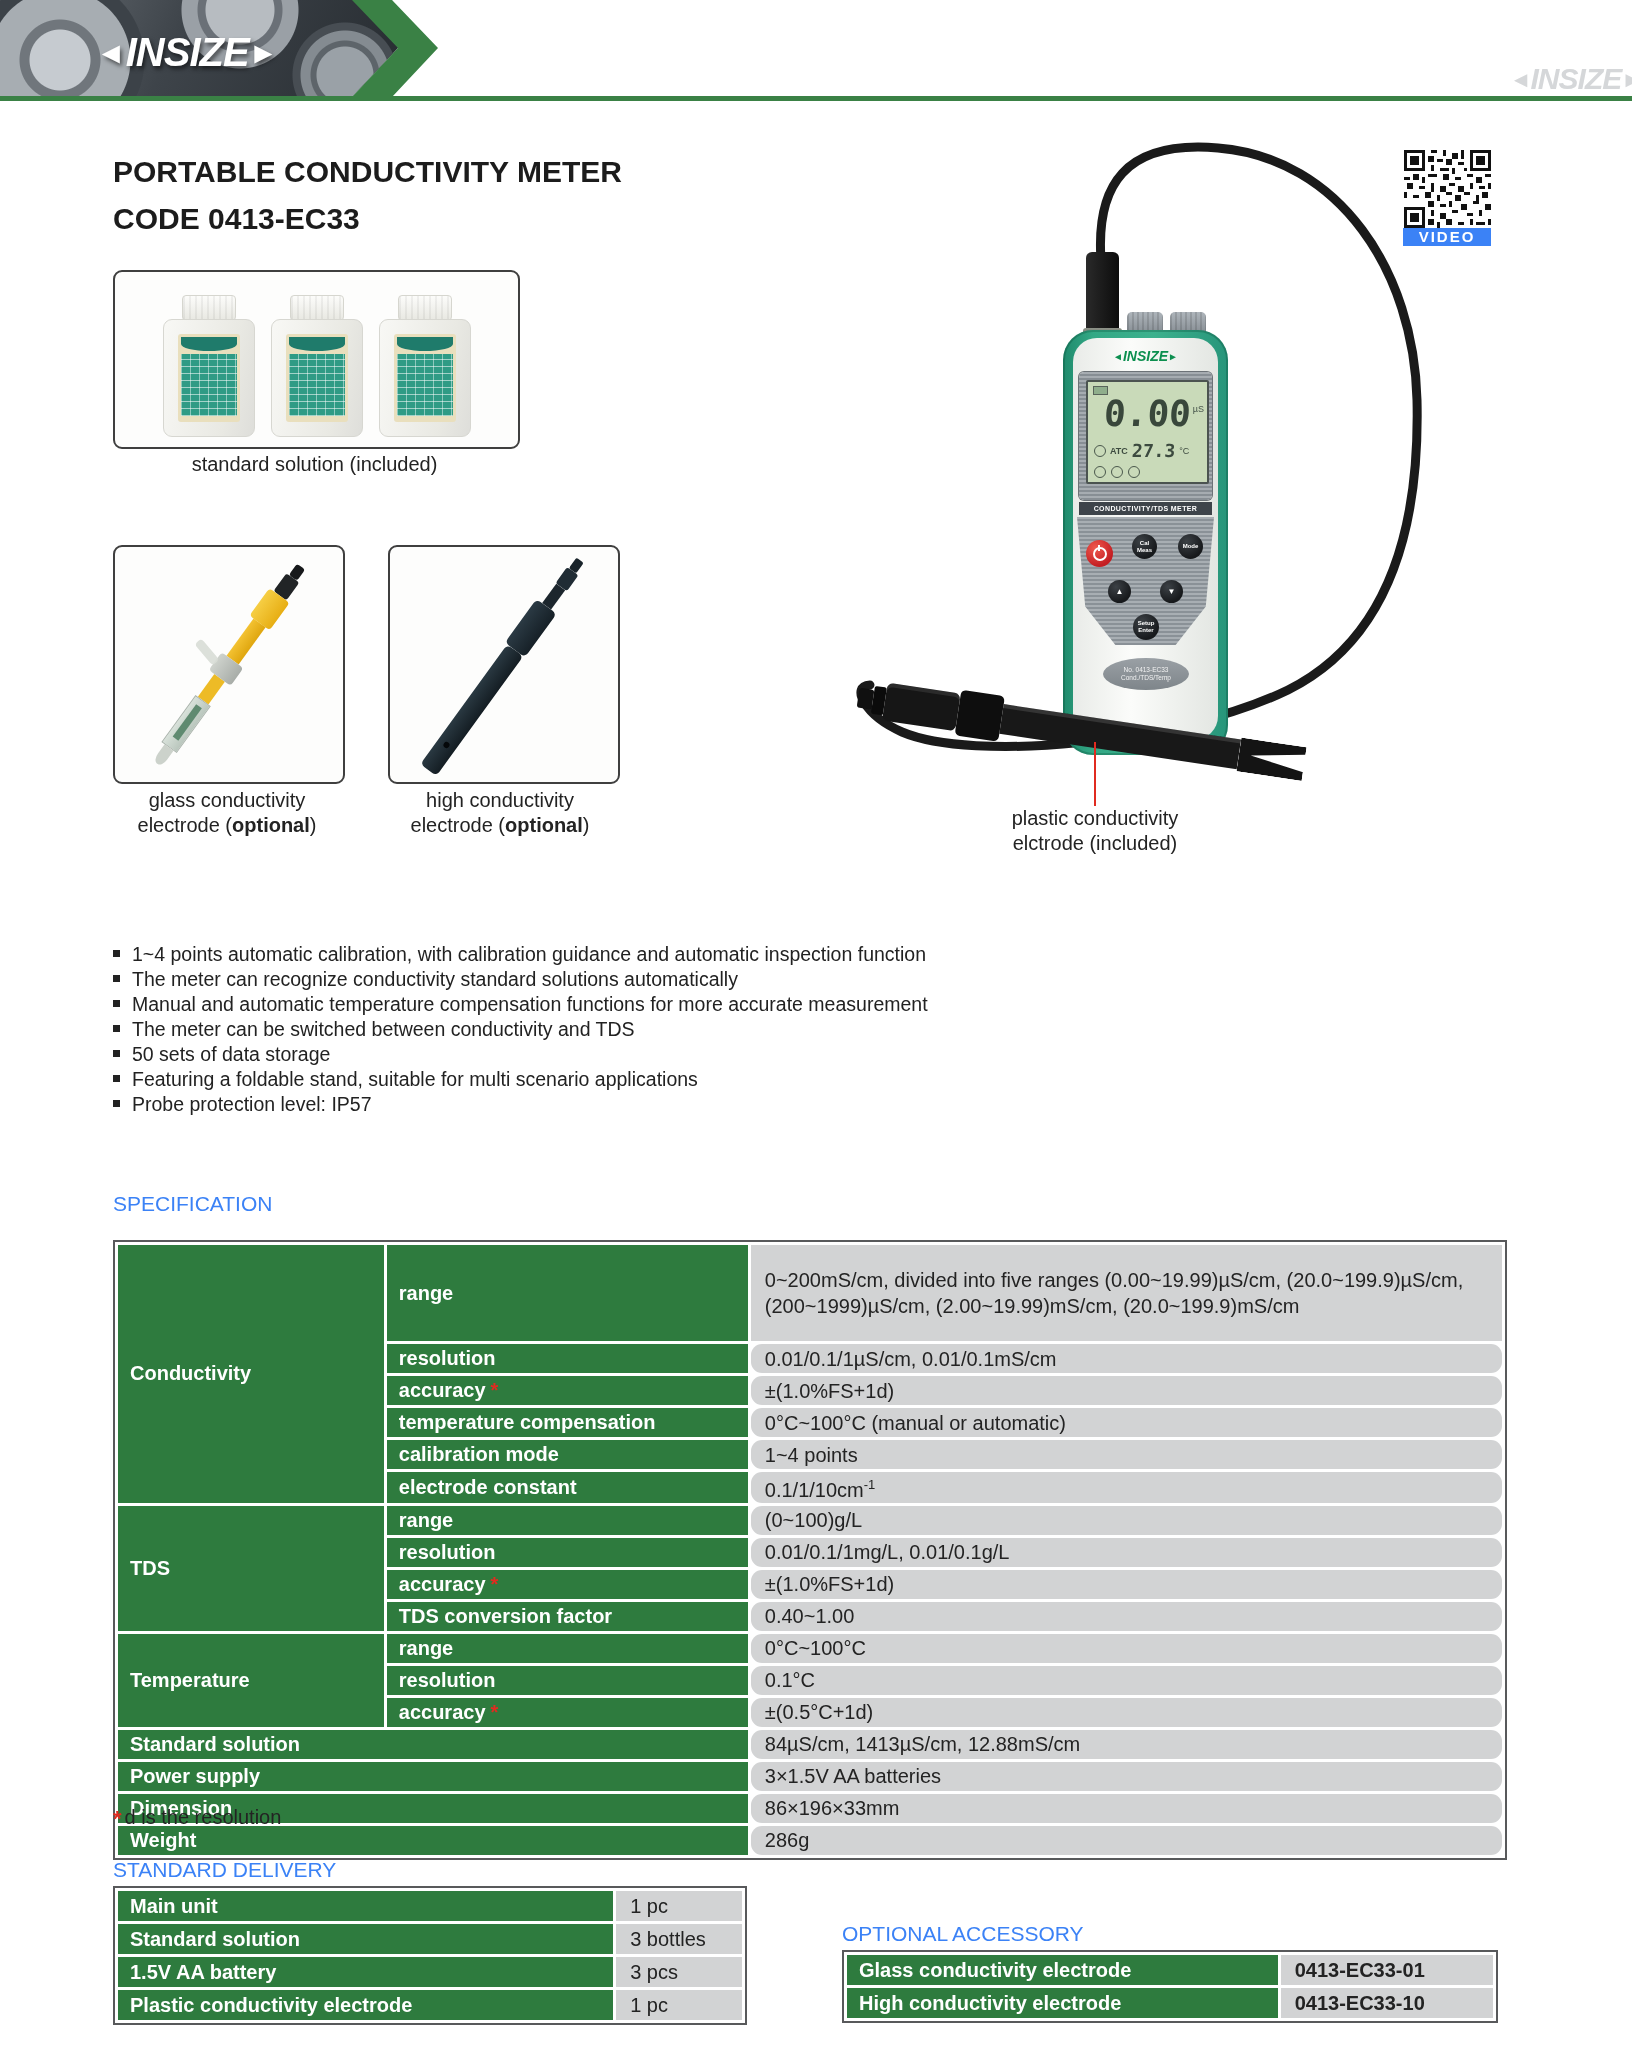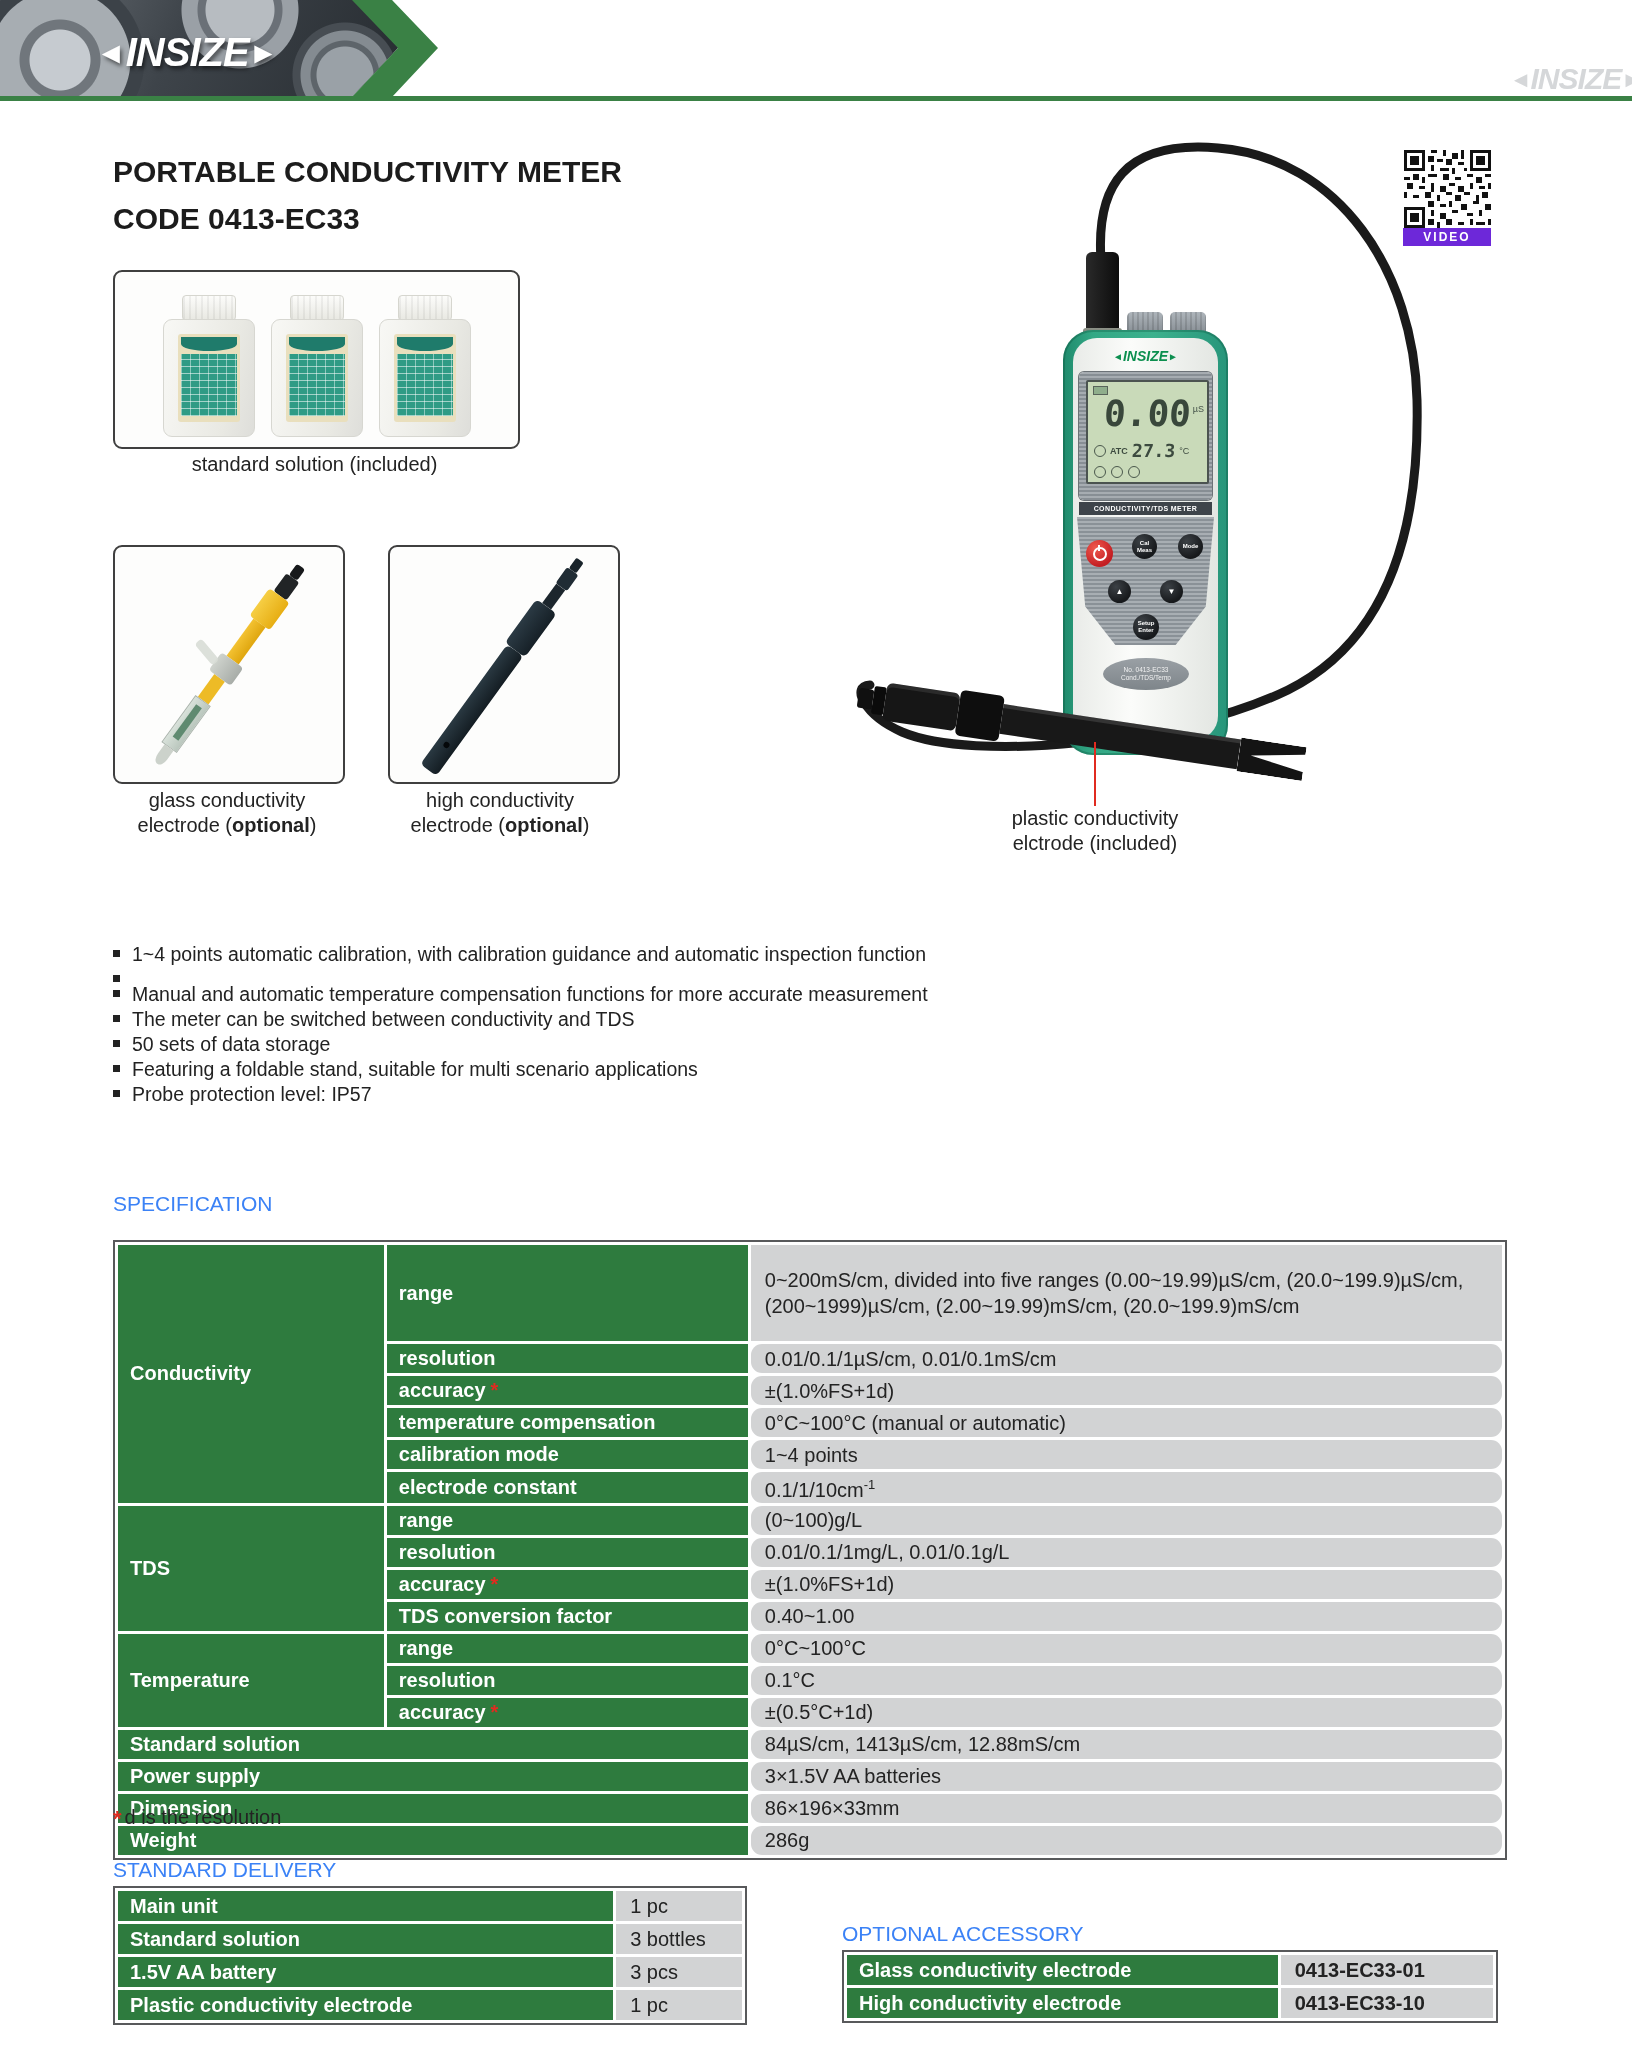--- a/index.html
+++ b/index.html
@@ -21,21 +21,21 @@
     font-size:40px;letter-spacing:-1px;text-shadow:2px 3px 4px rgba(0,0,0,.55);white-space:nowrap;}
   .brand .arr{font-size:30px;vertical-align:3px;letter-spacing:0;}
   .watermark{position:absolute;right:-10px;top:62px;font-style:italic;font-weight:bold;color:#d5d7d9;
     font-size:30px;letter-spacing:-1px;white-space:nowrap;}
   .watermark .arr{font-size:22px;vertical-align:2px;}
 
   
   .title{position:absolute;left:113px;top:148px;font-weight:bold;font-size:30px;line-height:47px;color:#1c1c1c;}
   .qrwrap{position:absolute;left:1403px;top:150px;width:88px;}
   .qr{display:block;width:88px;height:78px;background:#fff;}
-  .videobar{width:88px;height:18px;background:#6d28d9;color:#fff;font-weight:bold;font-size:12px;
+  .videobar{width:88px;height:18px;background:#3b82f6;color:#fff;font-weight:bold;font-size:15px;
     letter-spacing:2px;text-align:center;line-height:18px;}
 
   
   .imgbox{position:absolute;border:2px solid #3f3f3f;border-radius:9px;background:#fdfdfc;}
   .caption{position:absolute;text-align:center;font-size:20px;line-height:25px;color:#232323;}
 
   
   .bottles{width:100%;height:100%;display:flex;justify-content:center;align-items:flex-end;gap:16px;padding-bottom:10px;box-sizing:border-box;}
   .bottle{width:92px;display:flex;flex-direction:column;align-items:center;}
   .cap{width:52px;height:24px;background:linear-gradient(#fcfcfa,#e8e8e2);border:1px solid #d6d6cf;border-radius:4px;
@@ -377,20 +377,21 @@
     <div>elctrode (included)</div>
   </div>
 
   <div class="features">
     <div class="li">
         <span class="sq"></span>
         <span>1~4 points automatic calibration, with calibration guidance and automatic inspection function</span>
       </div>
     <div class="li">
         <span class="sq"></span>
+        <span>The meter can recognize conductivity standard solutions automatically</span>
       </div>
     <div class="li">
         <span class="sq"></span>
         <span>Manual and automatic temperature compensation functions for more accurate measurement</span>
       </div>
     <div class="li">
         <span class="sq"></span>
         <span>The meter can be switched between conductivity and TDS</span>
       </div>
     <div class="li">

